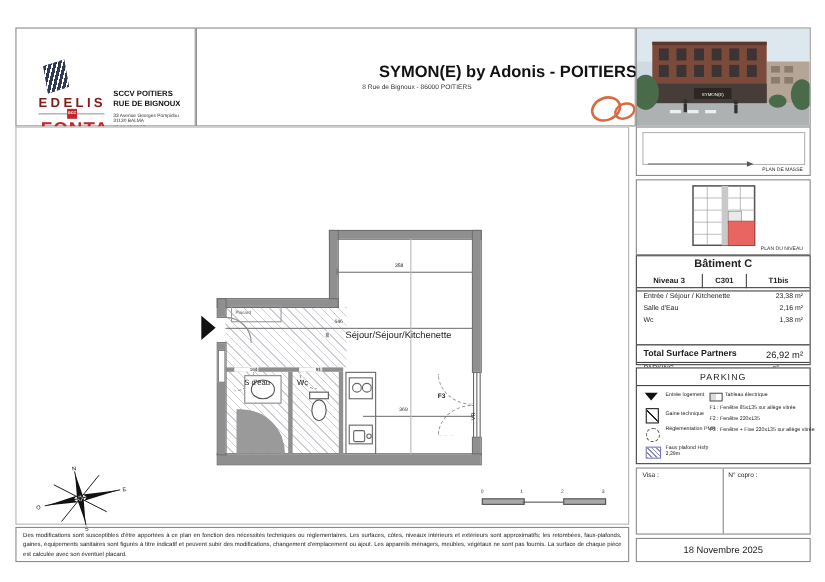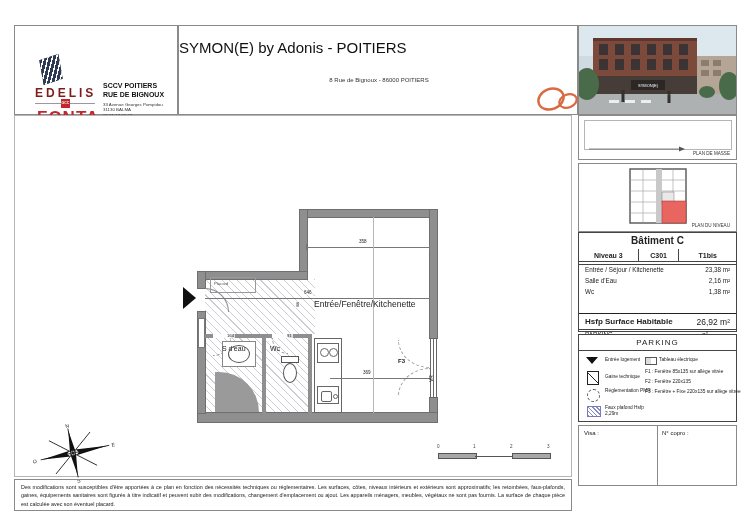--- a/index.html
+++ b/index.html
@@ -17,22 +17,22 @@
   .edelis-rule{position:absolute;left:20px;top:77px;width:60px;border-top:1px solid #9a9a9a;}
   .gcc-sq{position:absolute;left:46px;top:73px;width:9px;height:9px;background:#c2252b;color:#fff;
     font-size:3.5px;line-height:9px;text-align:center;font-weight:bold;}
   .fonta{position:absolute;left:22px;top:82px;font-size:17px;font-weight:bold;color:#c2252b;letter-spacing:1px;}
   .fonta-sub{position:absolute;left:23px;top:100px;font-size:7px;letter-spacing:4px;color:#4a4a4a;}
   .sccv{position:absolute;left:88px;top:56px;line-height:1.25;}
   .sccv .b{font-size:7px;font-weight:bold;color:#111;}
   .sccv .s{font-size:4.4px;color:#333;}
 
   
-  .main-title{position:absolute;left:178px;top:13px;width:400px;text-align:left;
-    font-size:15px;font-weight:normal;color:#111;}
+  .main-title{position:absolute;left:178px;top:31px;width:400px;text-align:right;
+    font-size:15px;font-weight:bold;color:#111;}
   .main-sub{position:absolute;left:178px;top:51px;width:400px;text-align:center;font-size:6px;color:#333;}
   .brand-name{position:absolute;left:178px;top:92px;width:400px;text-align:center;
     font-size:6.5px;letter-spacing:2px;color:#d96a42;font-weight:bold;}
   .brand-rule{position:absolute;left:362px;top:101px;width:32px;border-top:0.5px solid #c9795f;}
 
   
   .cap{position:absolute;font-size:4.6px;color:#333;}
   .bat{position:absolute;top:128px;height:11px;width:26px;font-size:4.2px;font-weight:bold;color:#102010;
     text-align:center;line-height:11px;border:0.5px solid #555;box-sizing:border-box;}
   .bat-green{background:#74bf6c;}
@@ -195,21 +195,21 @@
     </div>
     <div class="room-row clearfix" style="top:44px;">
       <span class="nm">Salle d'Eau</span>
       <span class="ar">2,16 m²</span>
     </div>
     <div class="room-row clearfix" style="top:55px;">
       <span class="nm">Wc</span>
       <span class="ar">1,38 m²</span>
     </div>
     <div class="total-row">
-      <span class="abs" style="left:6px;top:3px;font-size:8px;font-weight:bold;">Hsfp Surface Habitable</span>
+      <span class="abs" style="left:6px;top:3px;font-size:8px;font-weight:bold;">Total Surface Partners</span>
       <span class="abs" style="right:6px;top:3px;font-size:8.5px;font-weight:normal;">26,92 m²</span>
     </div>
     <div class="parking-row">
       <span class="abs" style="left:6px;top:2px;">PARKING</span>
       <span class="abs" style="right:28px;top:2px;font-style:italic;">n°</span>
     </div>
   </div>
 
   <div class="box" style="left:578px;top:334px;width:159px;height:88px;border-color:#444;">
     <div class="abs" style="left:0;top:3px;width:100%;text-align:center;font-size:8px;letter-spacing:1px;">PARKING</div>
@@ -233,20 +233,23 @@
     <div class="lg-f" style="left:66px;top:44px;">F2 : Fenêtre 220x135</div>
     <div class="lg-f" style="left:66px;top:54px;">F3 : Fenêtre + Fixe 220x135 sur allège vitrée</div>
   </div>
 
   <div class="box" style="left:578px;top:425px;width:159px;height:61px;">
     <div class="abs" style="left:78px;top:0;height:100%;border-left:1px solid #8a8a8a;"></div>
     <div class="abs" style="left:5px;top:4px;font-size:6px;">Visa :</div>
     <div class="abs" style="left:83px;top:4px;font-size:6px;">N° copro :</div>
   </div>
 
+  <div class="box" style="left:578px;top:489px;width:159px;height:22px;">
+    <div class="abs" style="left:0;top:5px;width:100%;text-align:center;font-size:8.5px;">18 Novembre 2025</div>
+  </div>
 
   <div class="lightbox" style="left:14px;top:115px;width:558px;height:362px;"></div>
 
   <div class="hatch" style="left:205px;top:279px;width:110px;height:55px;"></div>
   <div class="hatch" style="left:205px;top:338px;width:103px;height:75px;"></div>
 
   <div class="wall" style="left:300px;top:210px;width:137px;height:7px;"></div>
   <div class="wall" style="left:430px;top:210px;width:7px;height:128px;"></div>
   <div class="wall" style="left:430px;top:398px;width:7px;height:15px;"></div>
   <div class="wall" style="left:198px;top:413px;width:239px;height:9px;"></div>
@@ -302,21 +305,21 @@
 
   <div class="dimline" style="left:330px;top:378px;width:100px;height:0.8px;"></div>
   <div class="dimtext" style="left:362px;top:370px;">369</div>
 
   <div class="dimline" style="left:373px;top:217px;width:0.8px;height:196px;background:#b8b8b8;"></div>
 
   <div class="dimtext" style="left:226px;top:333px;font-size:4.2px;">164</div>
   <div class="dimtext" style="left:286px;top:333px;font-size:4.2px;">91</div>
   <div class="dimtext" style="left:294px;top:302px;font-size:4.2px;transform:rotate(-90deg);">88</div>
 
-  <div class="roomlabel" style="left:314px;top:299px;font-size:8.5px;">Entrée/Fenêtre/Kitchenette</div>
+  <div class="roomlabel" style="left:314px;top:299px;font-size:8.5px;">Séjour/Séjour/Kitchenette</div>
   <div class="roomlabel" style="left:222px;top:345px;">S d'eau</div>
   <div class="roomlabel" style="left:270px;top:345px;">Wc</div>
   <div class="roomlabel" style="left:398px;top:358px;font-weight:bold;font-size:6px;">F3</div>
   <div class="roomlabel" style="left:428px;top:382px;font-size:5px;transform:rotate(-90deg);transform-origin:left top;">VR</div>
 
   <svg class="abs" style="left:30px;top:422px;transform:rotate(-12deg);" width="86" height="62" viewBox="0 0 86 62">
     <g stroke="#111" stroke-width="0.8">
       <line x1="43" y1="6" x2="43" y2="56"></line>
       <line x1="10" y1="31" x2="80" y2="31"></line>
       <line x1="22" y1="14" x2="64" y2="48"></line>

